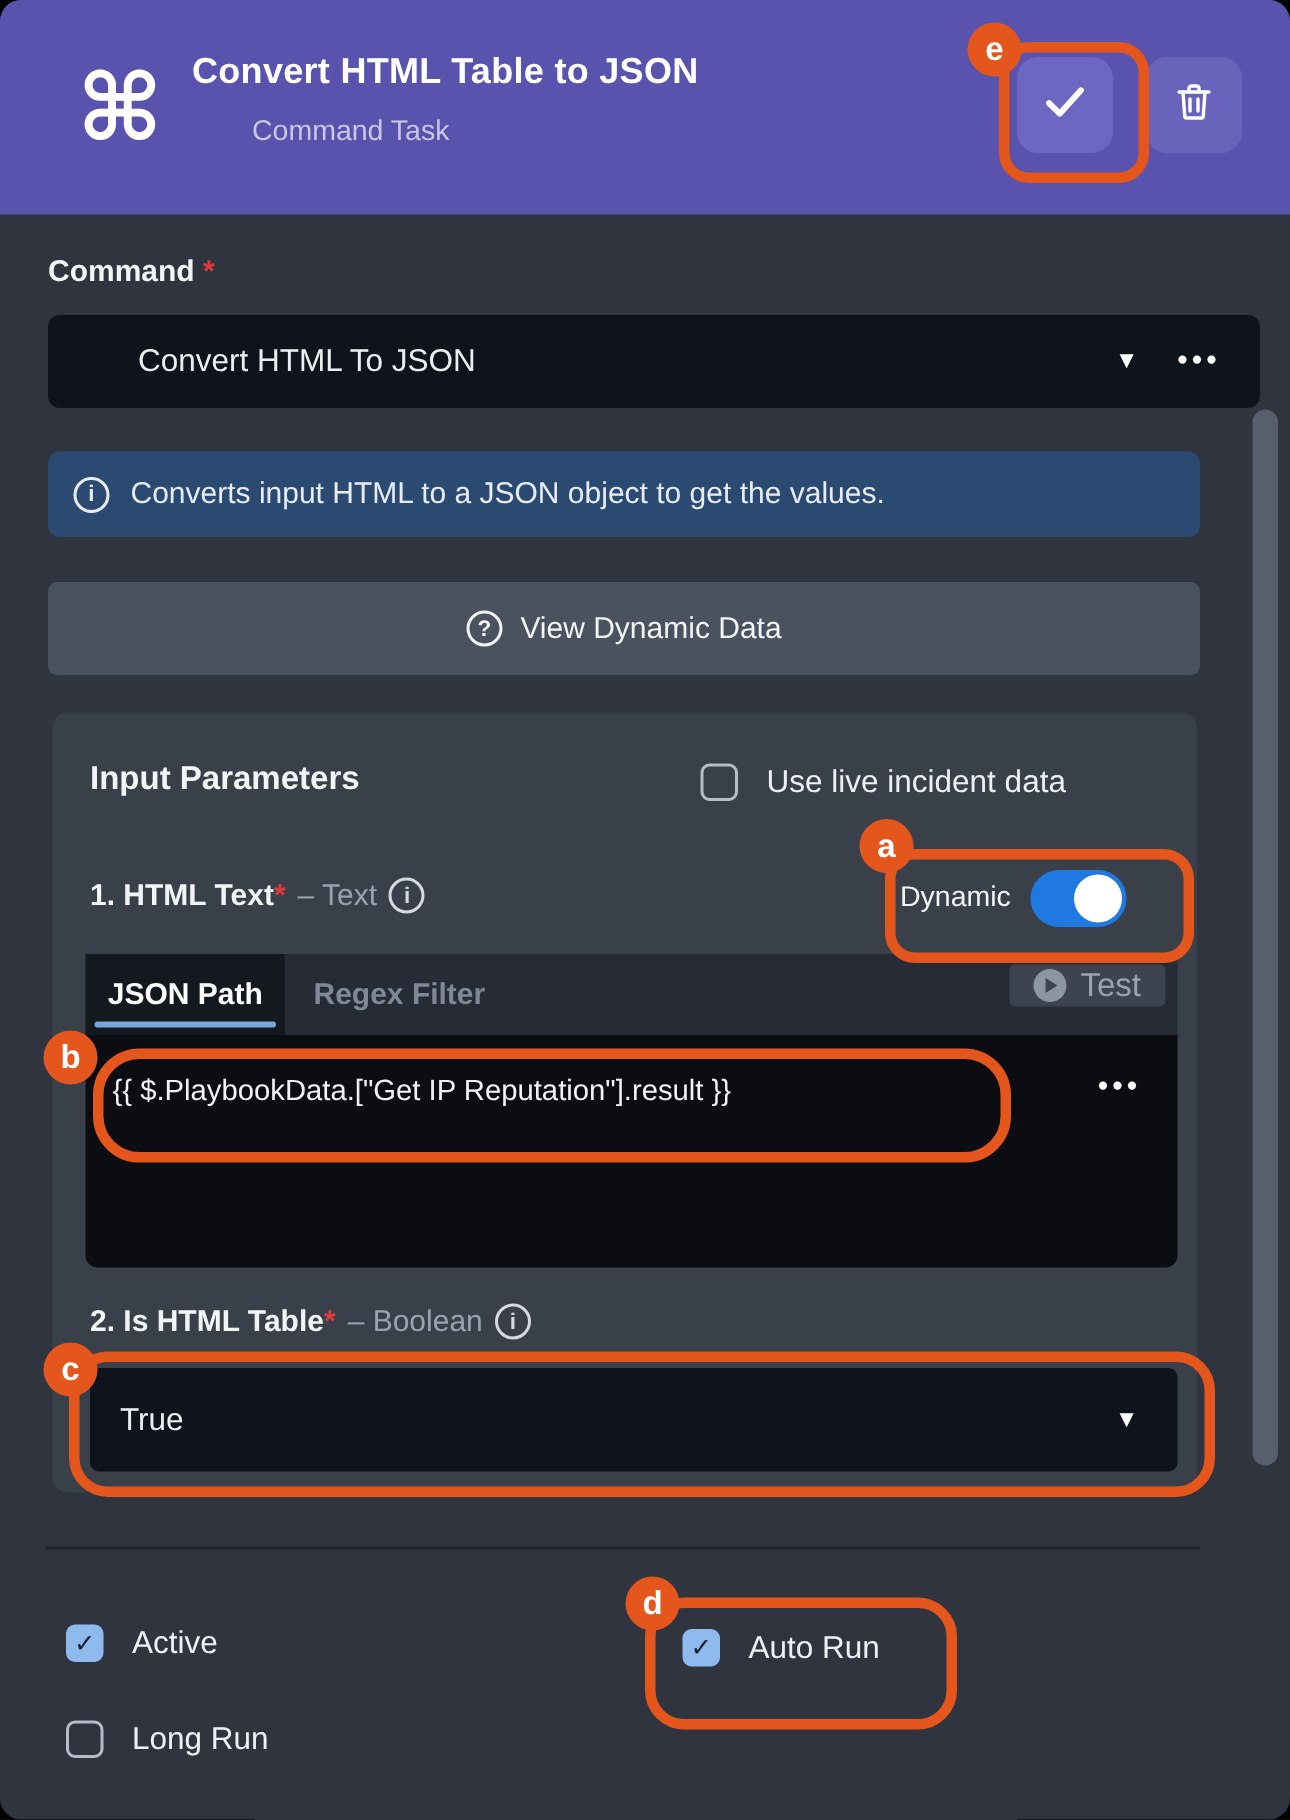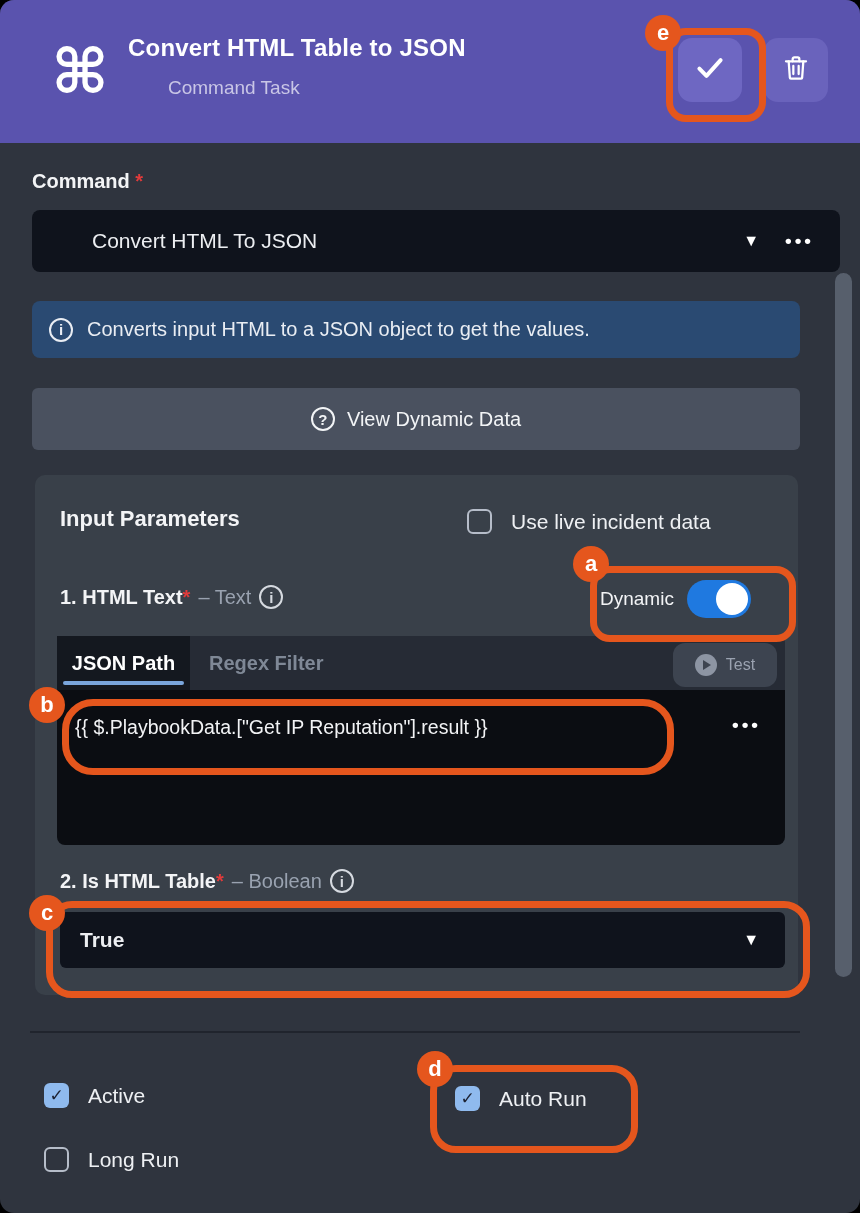--- a/index.html
+++ b/index.html
@@ -49,22 +49,22 @@
   .muted{color:#99a2b0;font-weight:normal;}
 
   .toggle{width:64px;height:38px;border-radius:19px;background:#1f79e0;position:relative;cursor:pointer;flex:none;}
   .toggle .knob{position:absolute;right:3px;top:3px;width:32px;height:32px;border-radius:50%;background:#fff;}
 
   .tabbar{position:absolute;left:57px;top:636px;width:728px;height:54px;background:#262b35;border-radius:6px 6px 0 0;}
   .tab-active{position:absolute;left:0;top:0;width:133px;height:54px;background:#14181f;display:flex;align-items:center;justify-content:center;
     color:#fff;font-size:20px;font-weight:bold;cursor:pointer;}
   .tab-underline{position:absolute;left:6px;bottom:5px;width:121px;height:4px;background:#7aa6dc;border-radius:2px;}
   .tab-inactive{position:absolute;left:152px;top:0;height:54px;display:flex;align-items:center;color:#7f8896;font-size:20px;cursor:pointer;font-weight:bold;}
-  .test-btn{position:absolute;right:8px;top:7px;width:104px;height:44px;background:#3d4450;border-radius:12px;
-    display:flex;align-items:center;justify-content:center;gap:9px;color:#9aa2b0;font-size:16px;cursor:pointer;}
+  .test-btn{position:absolute;right:8px;top:7px;width:104px;height:28px;background:#3d4450;border-radius:4px;
+    display:flex;align-items:center;justify-content:center;gap:9px;color:#9aa2b0;font-size:22px;cursor:pointer;}
   .play-circle{width:22px;height:22px;border-radius:50%;background:#8d95a3;display:flex;align-items:center;justify-content:center;flex:none;}
   .play-tri{width:0;height:0;border-left:8px solid #3d4450;border-top:5px solid transparent;border-bottom:5px solid transparent;margin-left:2px;}
 
   .editor{position:absolute;left:57px;top:690px;width:728px;height:155px;background:#0b0d12;border-radius:0 0 8px 8px;}
   .code-line{position:absolute;left:18px;top:26px;color:#f2f3f5;font-size:19.5px;white-space:nowrap;}
   .editor .dots{position:absolute;right:24px;top:24px;}
 
   .divider{position:absolute;left:30px;top:1031px;width:770px;height:2px;background:#20242d;}
 
   .scroll-thumb{position:absolute;left:835px;top:273px;width:17px;height:704px;background:#575f6c;border-radius:9px;cursor:pointer;}
@@ -174,21 +174,21 @@
   <div class="badge" style="left:29px;top:687px;">b</div>
 
   <div class="abs" style="left:60px;top:869px;display:flex;align-items:center;gap:8px;color:#99a2b0;">
     <span class="field-label">
       <span>2. Is HTML Table</span><span class="req">*</span>
     </span>
     <span style="font-size:20px;" class="muted">– Boolean</span>
     <span class="circle-icon" style="color:#d6dae0;">i</span>
   </div>
 
-  <div class="select" style="left:60px;top:912px;width:725px;height:56px;border-radius:6px;font-weight:bold;">
+  <div class="select" style="left:60px;top:912px;width:725px;height:69px;border-radius:6px;">
     <span class="val">True</span>
     <span class="caret">▼</span>
   </div>
   <div class="ring" style="left:46px;top:901px;width:750px;height:83px;border-radius:26px;"></div>
   <div class="badge" style="left:29px;top:895px;">c</div>
 
   <div class="divider"></div>
 
   <div class="cb-row" style="left:44px;top:1083px;">
     <span class="cb checked">✓</span>

